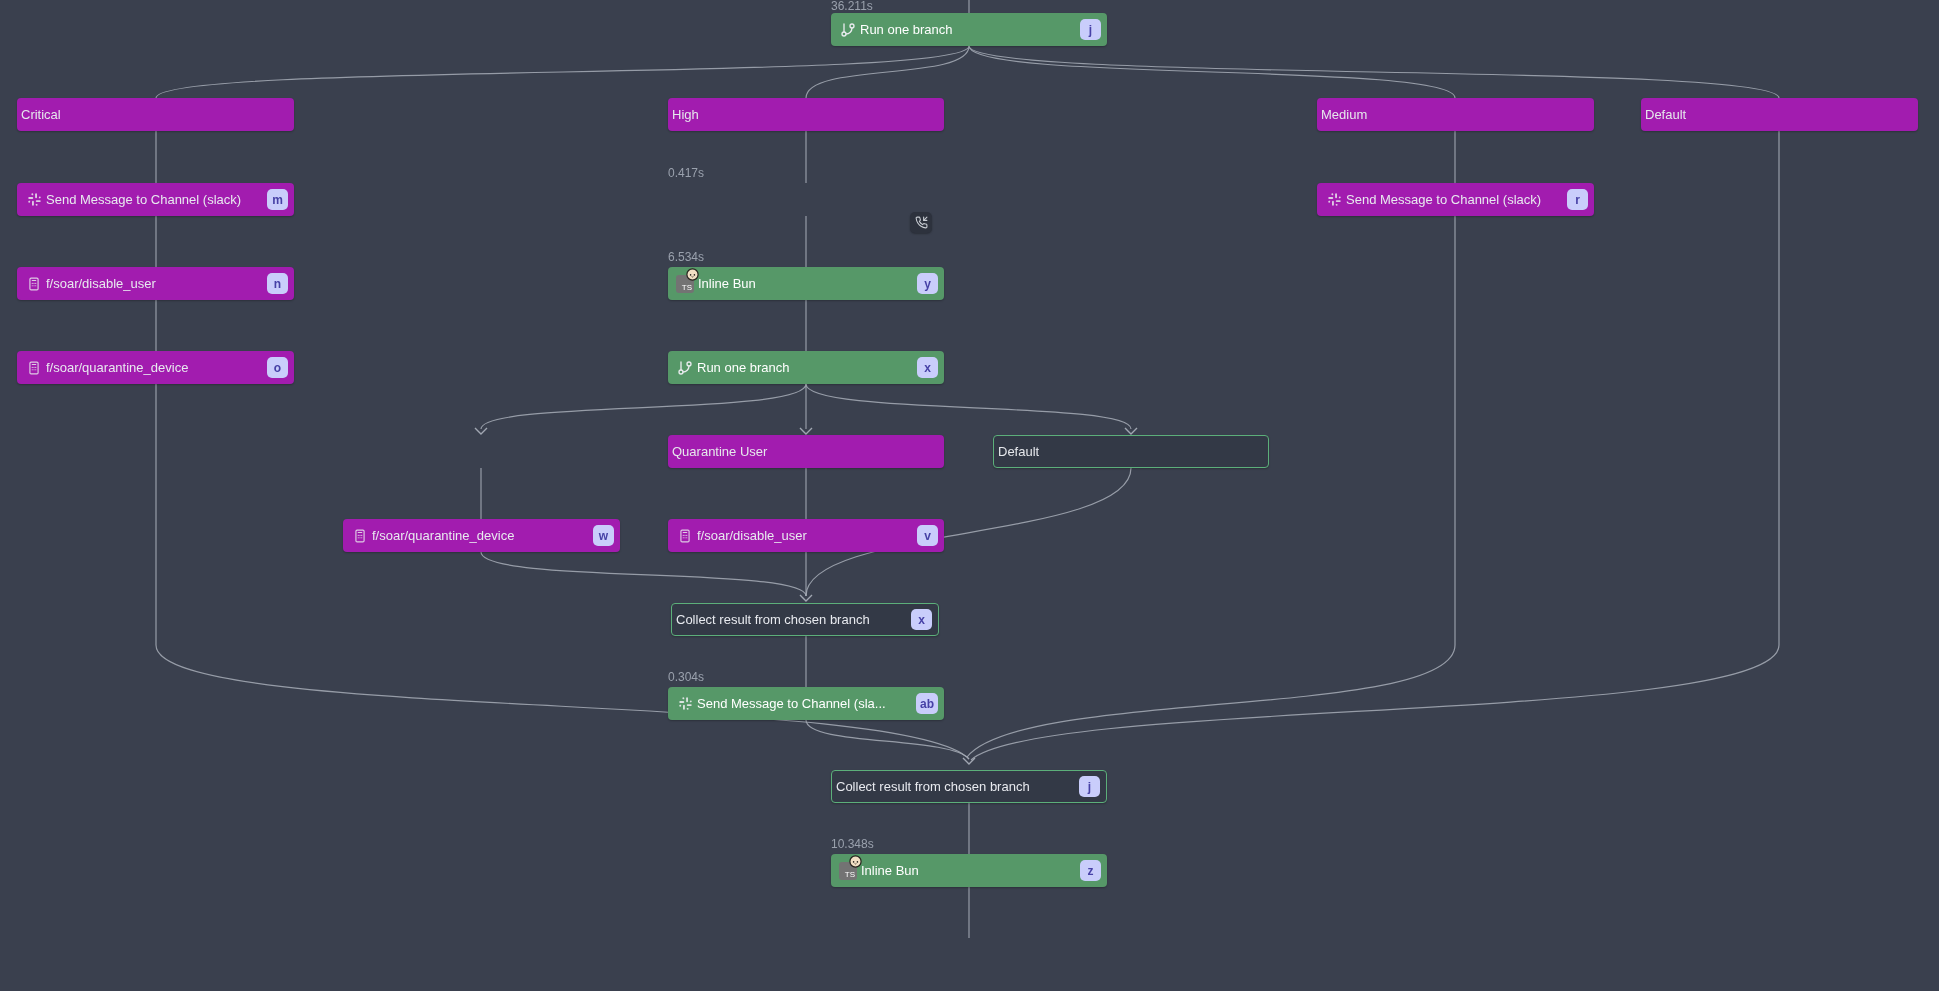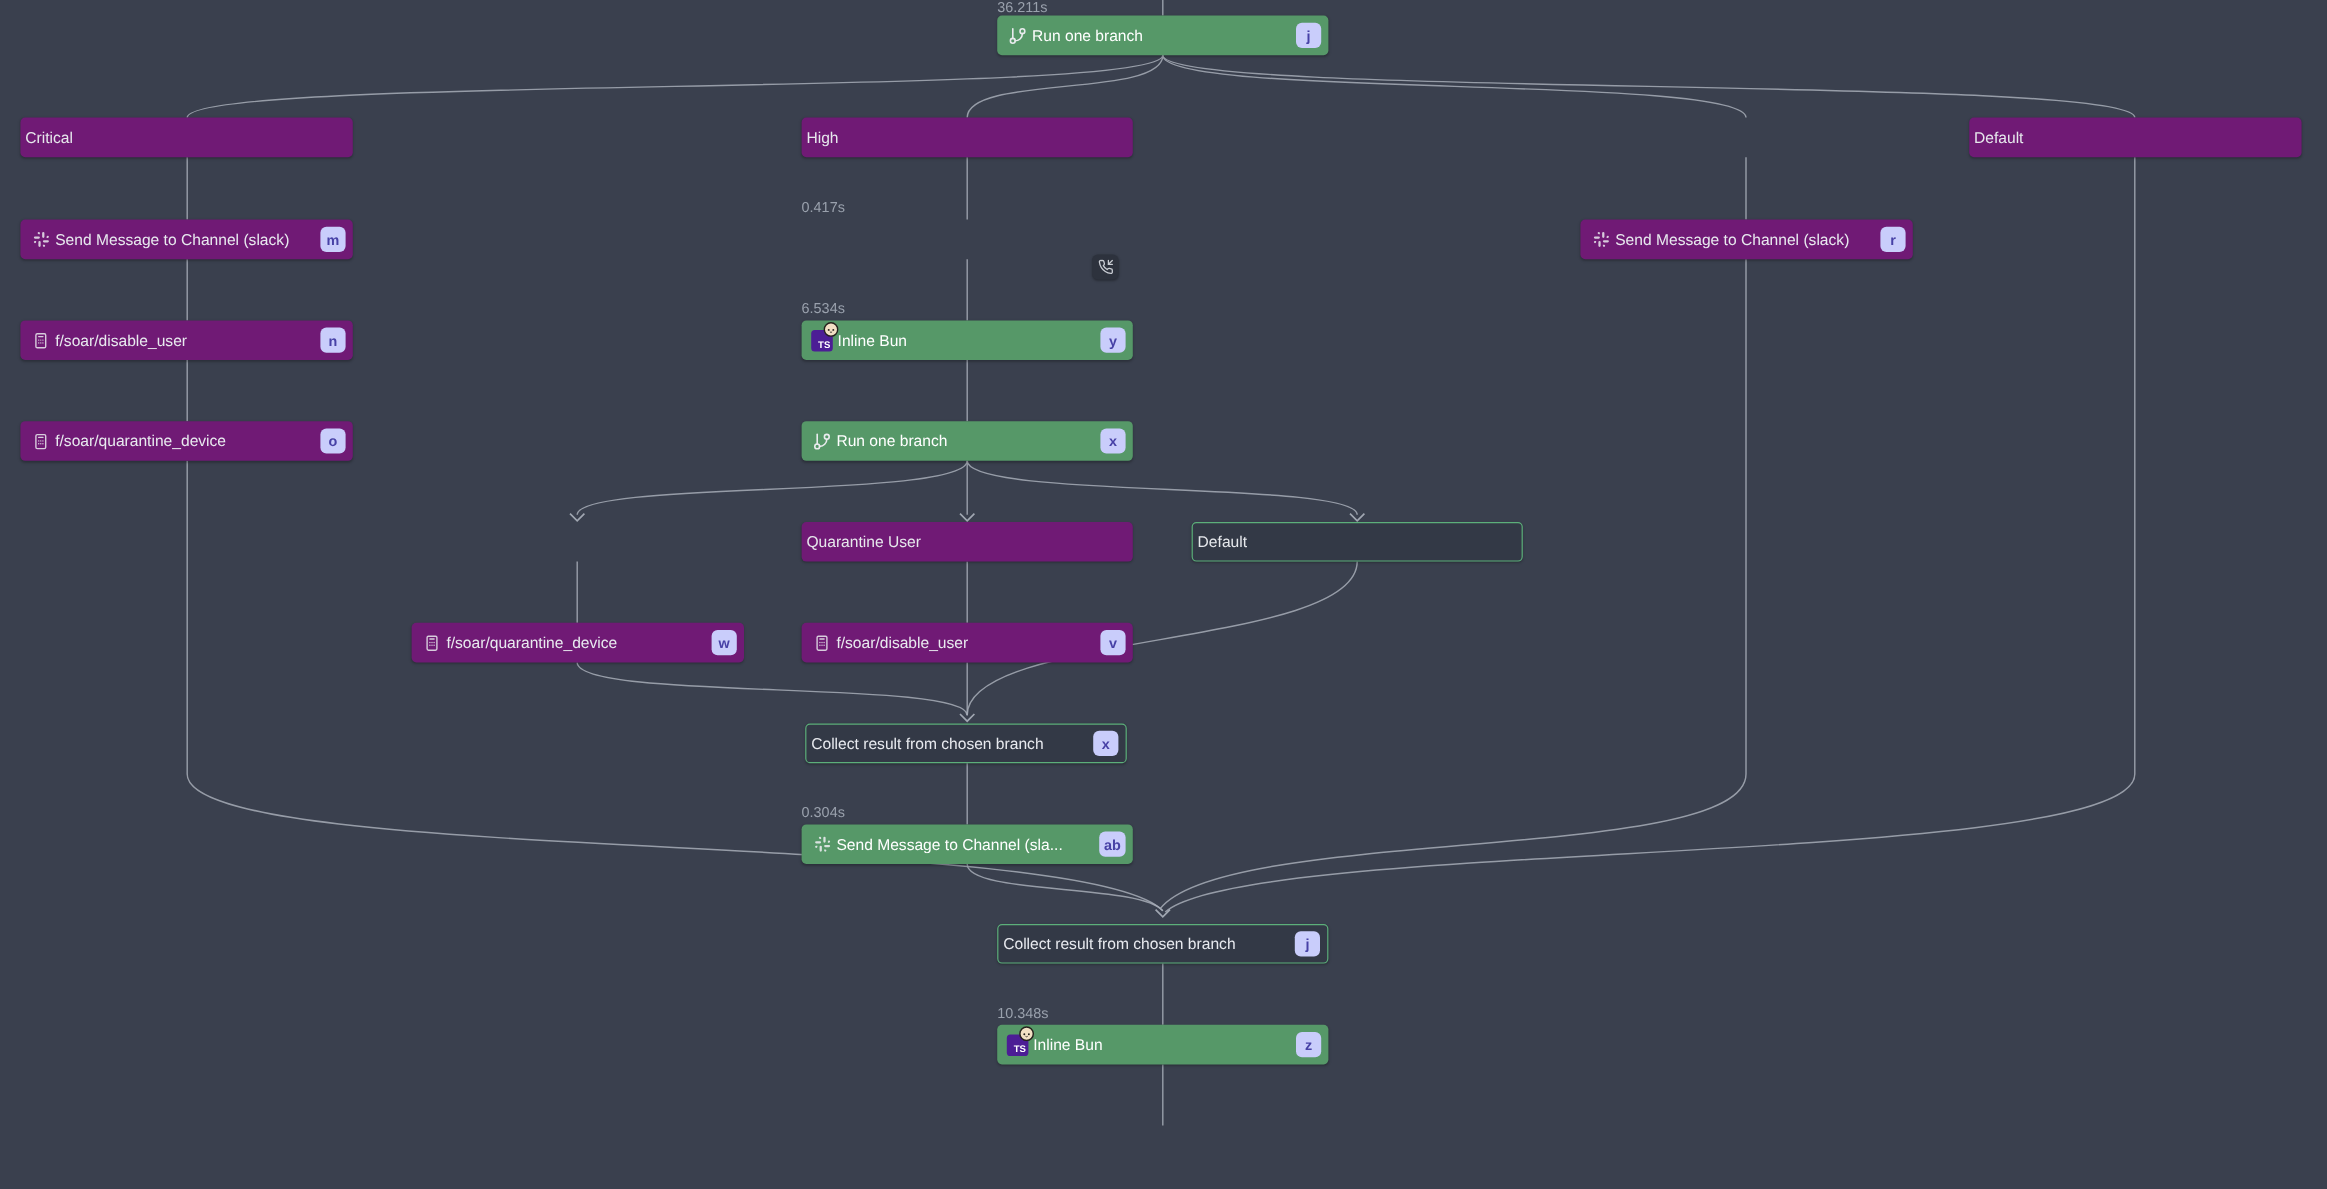--- a/index.html
+++ b/index.html
@@ -10,21 +10,21 @@
     overflow:hidden;
     position:relative;
   }
   .canvas{position:absolute;inset:0;width:1939px;height:991px;}
   .edge-layer{position:absolute;inset:0;pointer-events:none;}
   .edge-layer path{fill:none;stroke:#a7adb7;stroke-width:1.2;opacity:.85;}
   .edge-layer path.arrow{stroke-width:1.4;opacity:.95;}
 
   .node{
     position:absolute;height:33px;box-sizing:border-box;
-    border-radius:4px;background:#701a75;
+    border-radius:4px;background:#a21caf;
     display:flex;align-items:center;
     font-size:13px;color:#e8eaef;
     box-shadow:0 1px 2px rgba(0,0,0,.25);
     cursor:pointer;white-space:nowrap;
   }
   .node .label{flex:1;overflow:hidden;text-overflow:ellipsis;padding:0 4px;}
   .node.green{background:#569868;color:#fff;}
   .node.outlined{border:1px solid #5caf7a;background:#333946;}
   .node.header{justify-content:center;color:#e6e8ec;}
   .icon-left{margin-left:9px;width:16px;height:16px;flex:0 0 auto;display:flex;align-items:center;justify-content:center;color:#e9ebee;}
@@ -35,21 +35,21 @@
     font-weight:700;font-size:12px;
     display:flex;align-items:center;justify-content:center;
   }
   .timing{
     position:absolute;font-size:12px;color:#9aa1ad;
     pointer-events:none;line-height:14px;
   }
   .ts-wrap{position:relative;margin-left:8px;width:18px;height:18px;flex:0 0 auto;}
   .ts-badge{
     position:absolute;left:0;top:0;width:18px;height:18px;border-radius:3px;
-    background:#4c1d95;color:#fff;font-size:8px;font-weight:700;
+    background:#737373;color:#fff;font-size:8px;font-weight:400;
     display:flex;align-items:flex-end;justify-content:flex-end;
     padding:0 2px 1px 0;box-sizing:border-box;
   }
   .bun-dot{position:absolute;right:-5px;top:-7px;width:13px;height:13px;}
   .suspend-chip{
     position:absolute;width:22px;height:21px;border-radius:5px;
     background:#2d323d;display:flex;align-items:center;justify-content:center;
     color:#c9cdd3;box-shadow:0 1px 2px rgba(0,0,0,.3);
   }
 </style>
@@ -111,20 +111,23 @@
     <span class="label">Run one branch</span>
     <span class="badge">j</span>
   </div>
 
   <div class="node header" style="left:17px;top:98px;width:277px">
     <span class="label">Critical</span>
   </div>
   <div class="node header" style="left:668px;top:98px;width:276px">
     <span class="label">High</span>
   </div>
+  <div class="node header" style="left:1317px;top:98px;width:277px">
+    <span class="label">Medium</span>
+  </div>
   <div class="node header" style="left:1641px;top:98px;width:277px">
     <span class="label">Default</span>
   </div>
 
   <div class="node" style="left:17px;top:183px;width:277px">
     <span class="icon-left">
       <svg width="15" height="15" viewBox="0 0 24 24" fill="currentColor" stroke="none" opacity="0.85">
           <rect width="3" height="8" x="13" y="2" rx="1.5"></rect>
           <path d="M19 8.5V10h1.5A1.5 1.5 0 1 0 19 8.5"></path>
           <rect width="3" height="8" x="8" y="14" rx="1.5"></rect>

